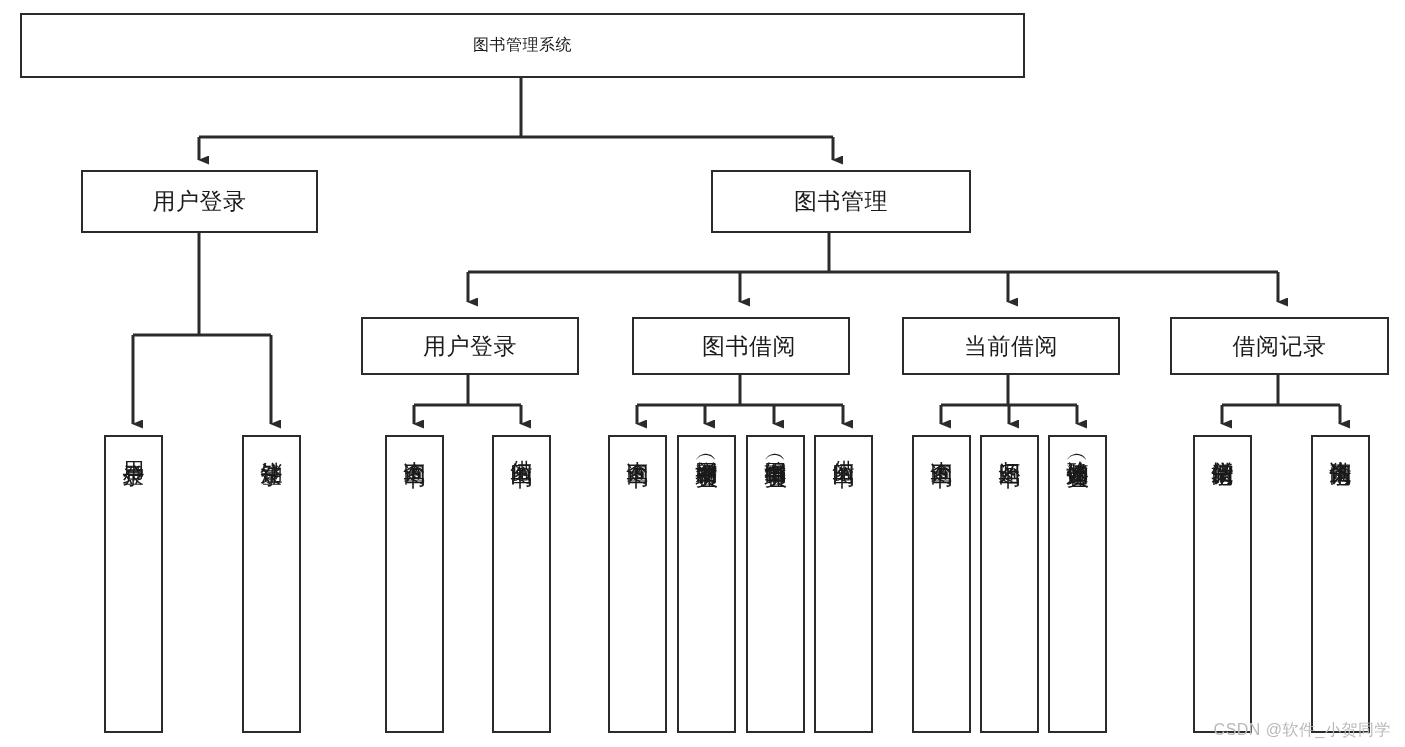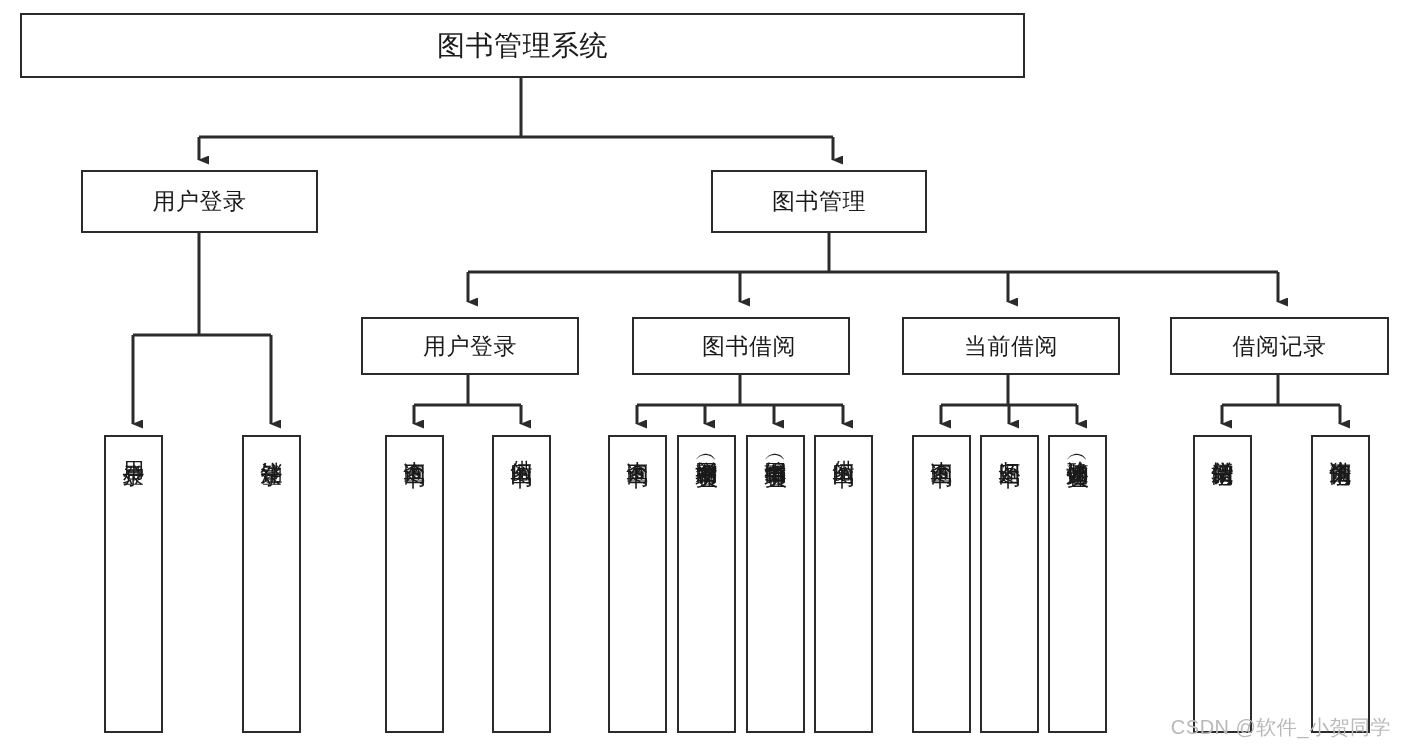--- a/index.html
+++ b/index.html
@@ -40,21 +40,21 @@
     text-align: center;
     line-height: 1.05;
     letter-spacing: 0.5px;
   }
   
   .node-h .node-label {
     font-size: 23px;
     white-space: nowrap;
   }
   .node-root .node-label {
-    font-size: 28px;
+    font-size: 16px;
   }
   
   .node-v {
     align-items: flex-start;
     justify-content: center;
     padding-top: 6px;
   }
   .node-v .node-label {
     writing-mode: vertical-rl;
     text-orientation: upright;
@@ -66,21 +66,21 @@
     max-height: 288px;
   }
   .node-v.tall .node-label {
     letter-spacing: 1px;
     max-height: 292px;
   }
   #watermark {
     position: absolute;
     right: 14px;
     bottom: 6px;
-    font-size: 20px;
+    font-size: 16px;
     color: #b9b9b9;
     white-space: nowrap;
     user-select: none;
     letter-spacing: 0.5px;
   }
 </style>
 </head>
 <body>
 
 <div id="diagram-root">
@@ -136,21 +136,21 @@
   </svg>
 
   <div class="node-box node-h node-root" style="left:20px; top:13px; width:1005px; height:65px;">
     <span class="node-label">图书管理系统</span>
   </div>
 
   <div class="node-box node-h" style="left:81px; top:170px; width:237px; height:63px;">
     <span class="node-label">用户登录</span>
   </div>
 
-  <div class="node-box node-h" style="left:711px; top:170px; width:216px; height:63px;">
+  <div class="node-box node-h" style="left:711px; top:170px; width:260px; height:63px;">
     <span class="node-label">图书管理</span>
   </div>
 
   <div class="node-box node-h" style="left:361px; top:317px; width:218px; height:58px;">
     <span class="node-label">用户登录</span>
   </div>
 
   <div class="node-box node-h" style="left:632px; top:317px; width:218px; height:58px;padding-left:16px;">
     <span class="node-label">图书借阅</span>
   </div>

